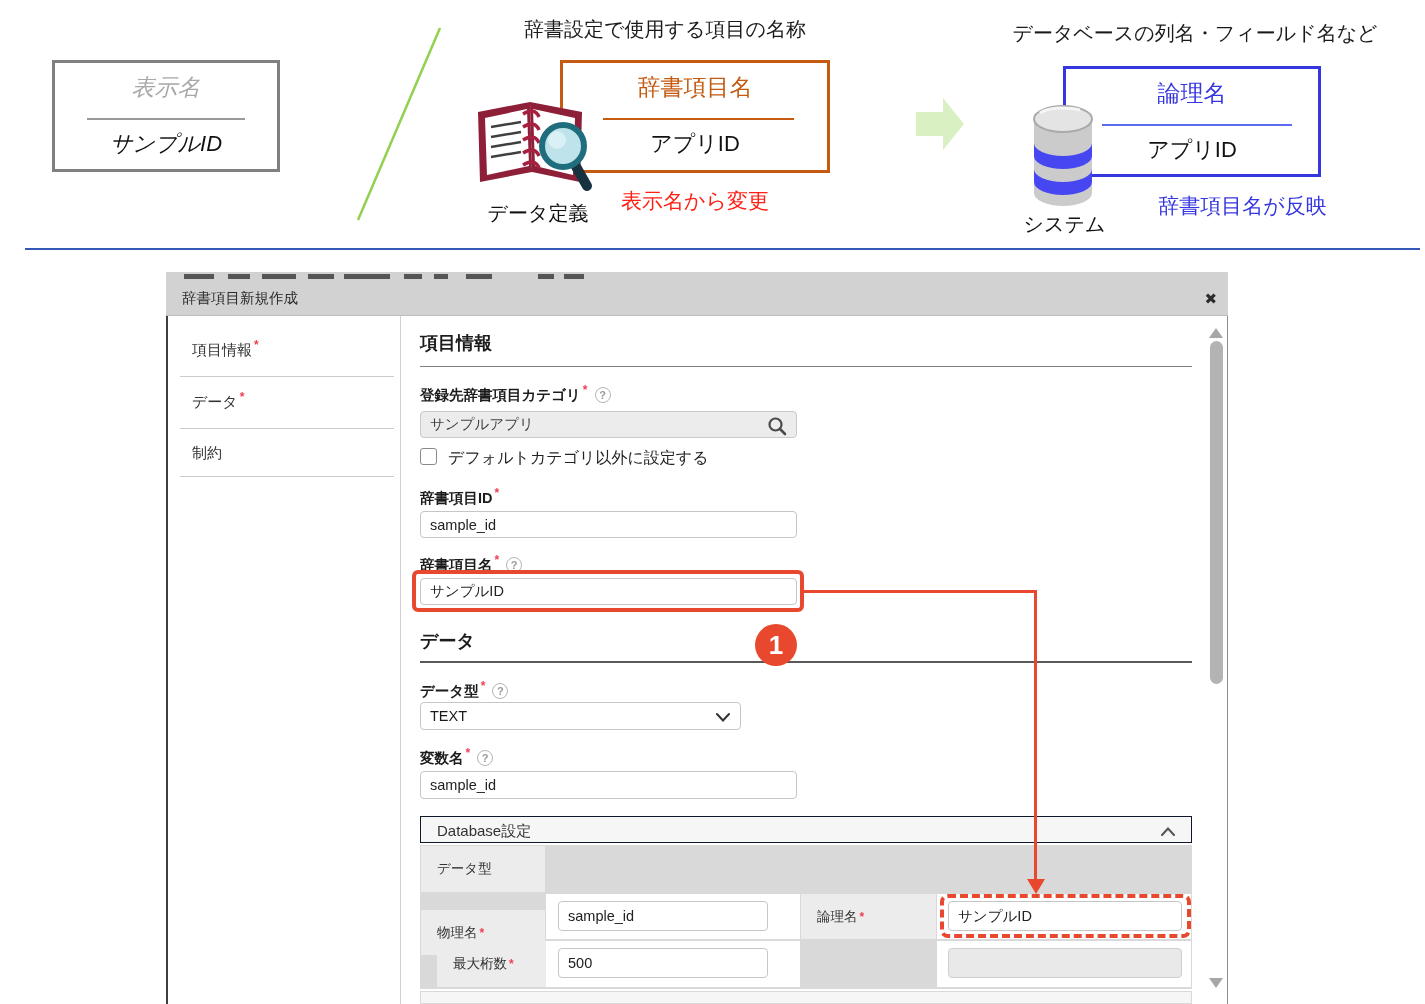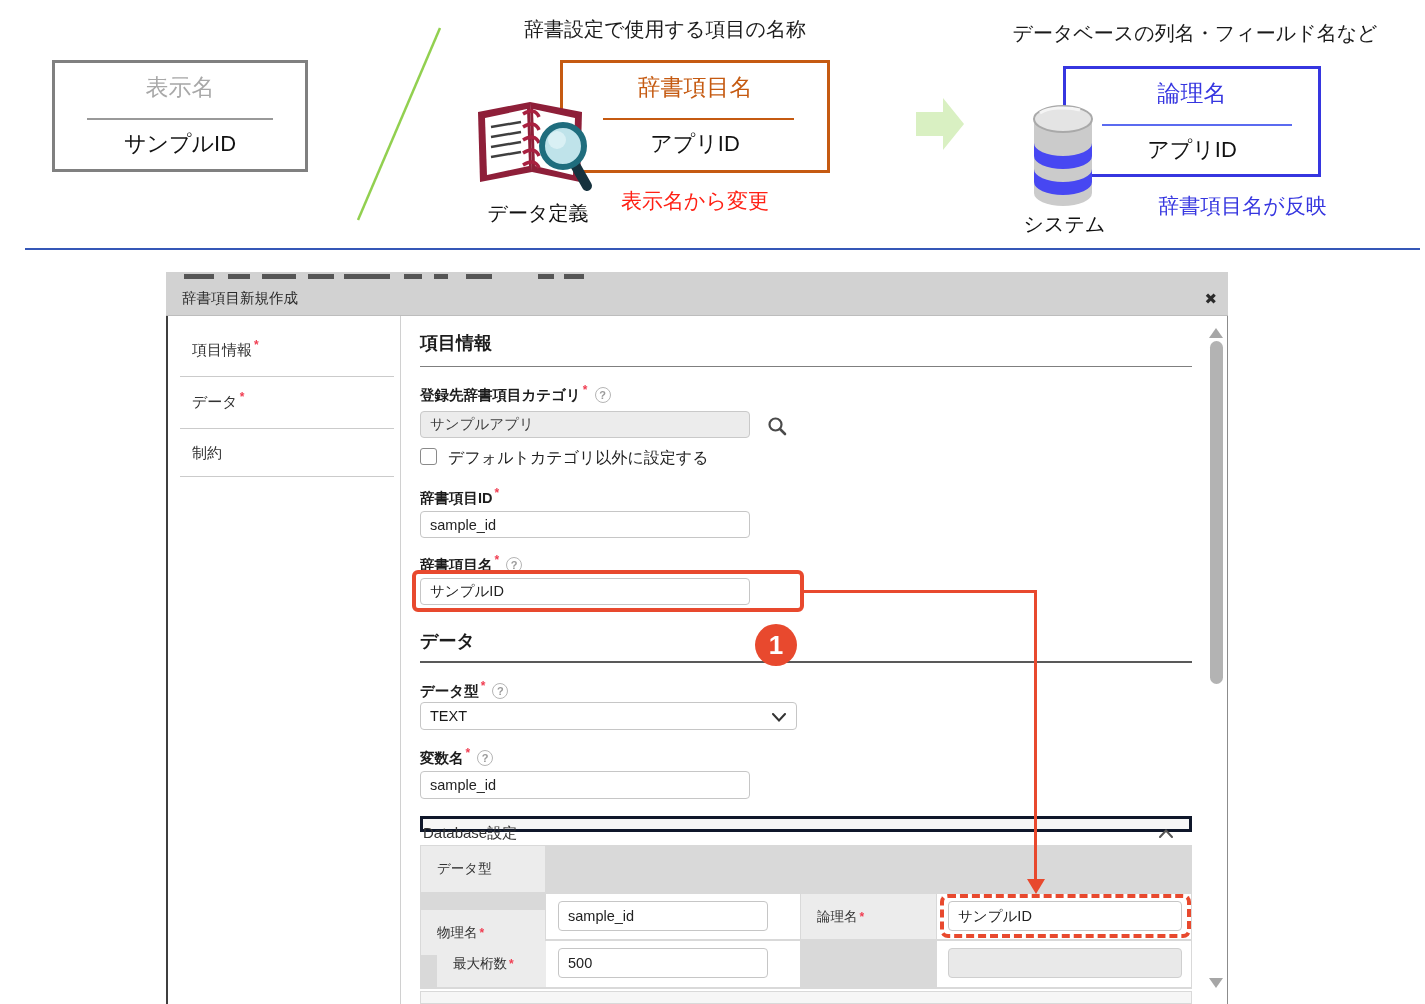--- a/index.html
+++ b/index.html
@@ -41,33 +41,33 @@
   
   .h-section{font-size:18px;font-weight:bold;color:#1c1c1c;}
   .h-rule{border-top:1px solid #7f7f7f;}
   .h-rule2{border-top:2px solid #595959;}
   .f-label{font-size:14.5px;font-weight:bold;color:#1c1c1c;white-space:nowrap;}
   sup.req{color:#f03e52;font-size:12px;font-weight:bold;margin-left:2px;}
   .help{display:inline-block;width:16px;height:16px;border:1.5px solid #b5b5b5;border-radius:50%;
         color:#9a9a9a;font-size:11px;font-weight:bold;text-align:center;line-height:14px;
         margin-left:7px;vertical-align:1px;}
   .tin{position:absolute;height:27px;border:1px solid #c6c6c6;border-radius:4px;
-       font-size:14.5px;padding:0 9px;color:#222;background:#fff;width:330px;
+       font-size:14.5px;padding:0 9px;color:#222;background:#fff;width:377px;
        font-family:"Liberation Sans","DejaVu Sans",sans-serif;}
   .tin.gray{background:#ececec;color:#3f3f3f;border-color:#c9c9c9;}
   .selbox{position:absolute;height:28px;border:1px solid #c6c6c6;border-radius:4px;background:#fff;
-          font-size:14.5px;line-height:26px;padding:0 9px;width:377px;cursor:pointer;}
+          font-size:14.5px;line-height:26px;padding:0 9px;width:321px;cursor:pointer;}
   .chk{position:absolute;width:17px;height:17px;border:1.5px solid #8a8a8a;border-radius:3px;
        background:#fff;cursor:pointer;}
   .chk-label{position:absolute;font-size:16px;color:#222;}
   .search-ic{position:absolute;cursor:pointer;}
 
   
-  .panel-hd{left:420px;top:816px;width:772px;height:16px;background:#f6f6f6;
-            border:3px solid #0f172a;font-size:15px;color:#333;line-height:27px;}
+  .panel-hd{left:420px;top:816px;width:772px;height:27px;background:#f6f6f6;
+            border:1px solid #0f172a;font-size:15px;color:#333;line-height:27px;padding-left:16px;}
   .tbl{left:420px;top:845px;width:772px;height:144px;background:#d9d9d9;}
   .cell{position:absolute;}
   .cell.lab{background:#ececec;font-size:13.5px;color:#333;display:flex;align-items:center;
             padding-left:16px;}
   .cell.val{background:#fff;font-size:14px;color:#333;display:flex;align-items:center;
             padding-left:16px;}
   .tin2{position:absolute;height:30px;border:1px solid #c6c6c6;border-radius:4px;font-size:14.5px;
         padding:0 9px;color:#222;background:#fff;
         font-family:"Liberation Sans","DejaVu Sans",sans-serif;}
   .tin2:disabled{background:#e9e9e9;border-color:#cfcfcf;}
@@ -91,21 +91,21 @@
          color:#fff;font-size:26px;font-weight:bold;display:flex;align-items:center;
          justify-content:center;z-index:7;}
   .dash-box{left:940px;top:894px;width:251px;height:44px;border:4px dashed #e8492e;
             border-radius:8px;z-index:6;background:transparent;}
 </style>
 </head>
 <body>
 
 <div class="screen">
 
-  <div class="abs dg-box" style="left:52px;top:60px;width:256px;height:112px;">
+  <div class="abs dg-box" style="left:52px;top:60px;width:228px;height:112px;font-style:italic;">
     <div class="dg-box-top" style="color:#a8a8a8;">表示名</div>
     <div class="dg-box-line" style="left:32px;right:32px;border-color:#999;"></div>
     <div class="dg-box-bottom">サンプルID</div>
   </div>
 
   <svg class="abs" style="left:350px;top:24px;" width="96" height="200">
     <line x1="90" y1="4" x2="8" y2="196" stroke="#92d050" stroke-width="2.5"></line>
   </svg>
 
   <div class="abs dg-title ctr" style="left:495px;top:16px;width:340px;">辞書設定で使用する項目の名称</div>

